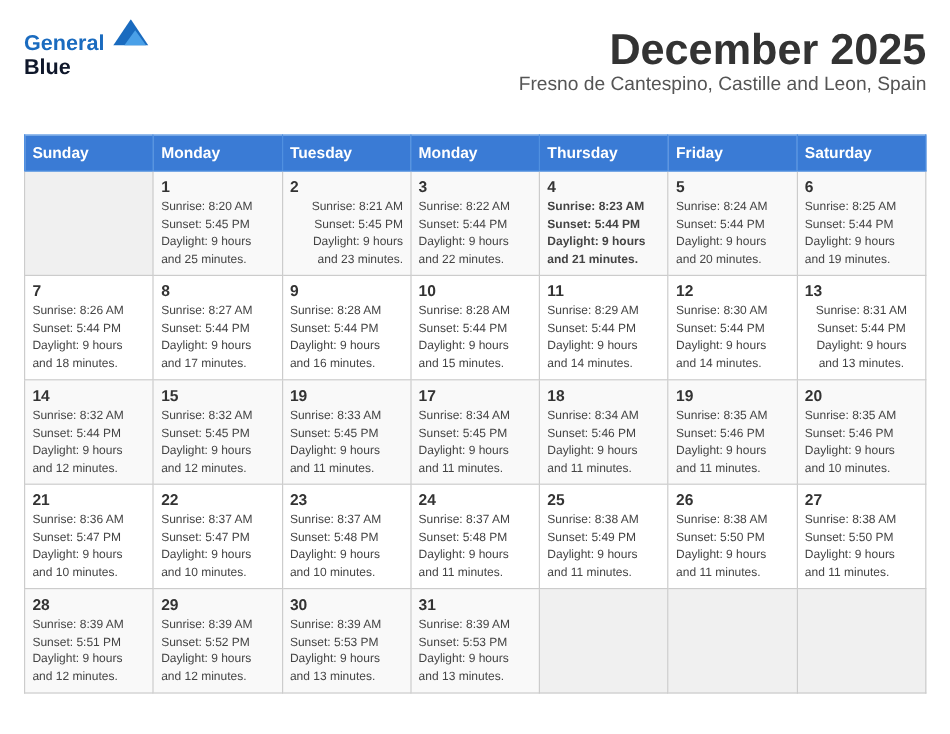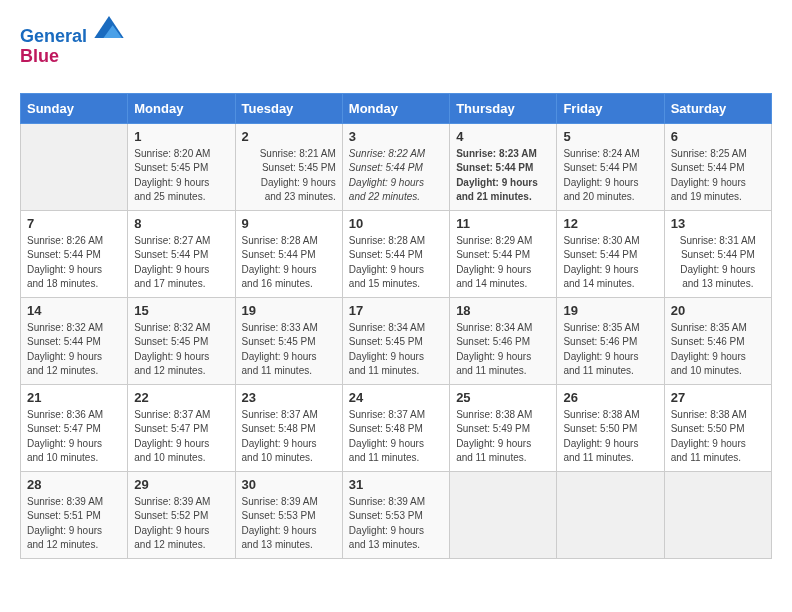--- a/index.html
+++ b/index.html
@@ -100,23 +100,27 @@
 
 <div class="top-bar">
   <div class="header-logo">
     <div>
       <div class="logo-text">
         <span>General</span>
         <svg class="logo-icon" viewBox="0 0 32 24" xmlns="http://www.w3.org/2000/svg">
           <polygon points="0,24 16,0 32,24" fill="#1a6bbf"></polygon>
           <polygon points="10,24 20,10 30,24" fill="#4aa0e8"></polygon>
         </svg>
-        <br><span style="color:#be185d;">Blue</span>
+        <br><span style="color:#0f172a;">Blue</span>
       </div>
     </div>
+  </div>
+  <div class="title-section">
+    <div class="month-title">December 2025</div>
+    <div class="subtitle">Fresno de Cantespino, Castille and Leon, Spain</div>
   </div>
 </div>
 
 <table>
   <thead>
     <tr>
       <th>Sunday</th>
       <th>Monday</th>
       <th>Tuesday</th>
       <th>Monday</th>
@@ -137,21 +141,21 @@
         </td>
         <td>
           <span class="day-number">2</span>
           <div class="day-info" style="white-space: pre-line; text-align: right;">Sunrise: 8:21 AM
 Sunset: 5:45 PM
 Daylight: 9 hours
 and 23 minutes.</div>
         </td>
         <td>
           <span class="day-number">3</span>
-          <div class="day-info" style="white-space: pre-line; font-style: italic;">Sunrise: 8:22 AM
+          <div class="day-info" style="white-space: pre-line;">Sunrise: 8:22 AM
 Sunset: 5:44 PM
 Daylight: 9 hours
 and 22 minutes.</div>
         </td>
         <td>
           <span class="day-number">4</span>
           <div class="day-info" style="white-space: pre-line; font-weight: bold;">Sunrise: 8:23 AM
 Sunset: 5:44 PM
 Daylight: 9 hours
 and 21 minutes.</div>

